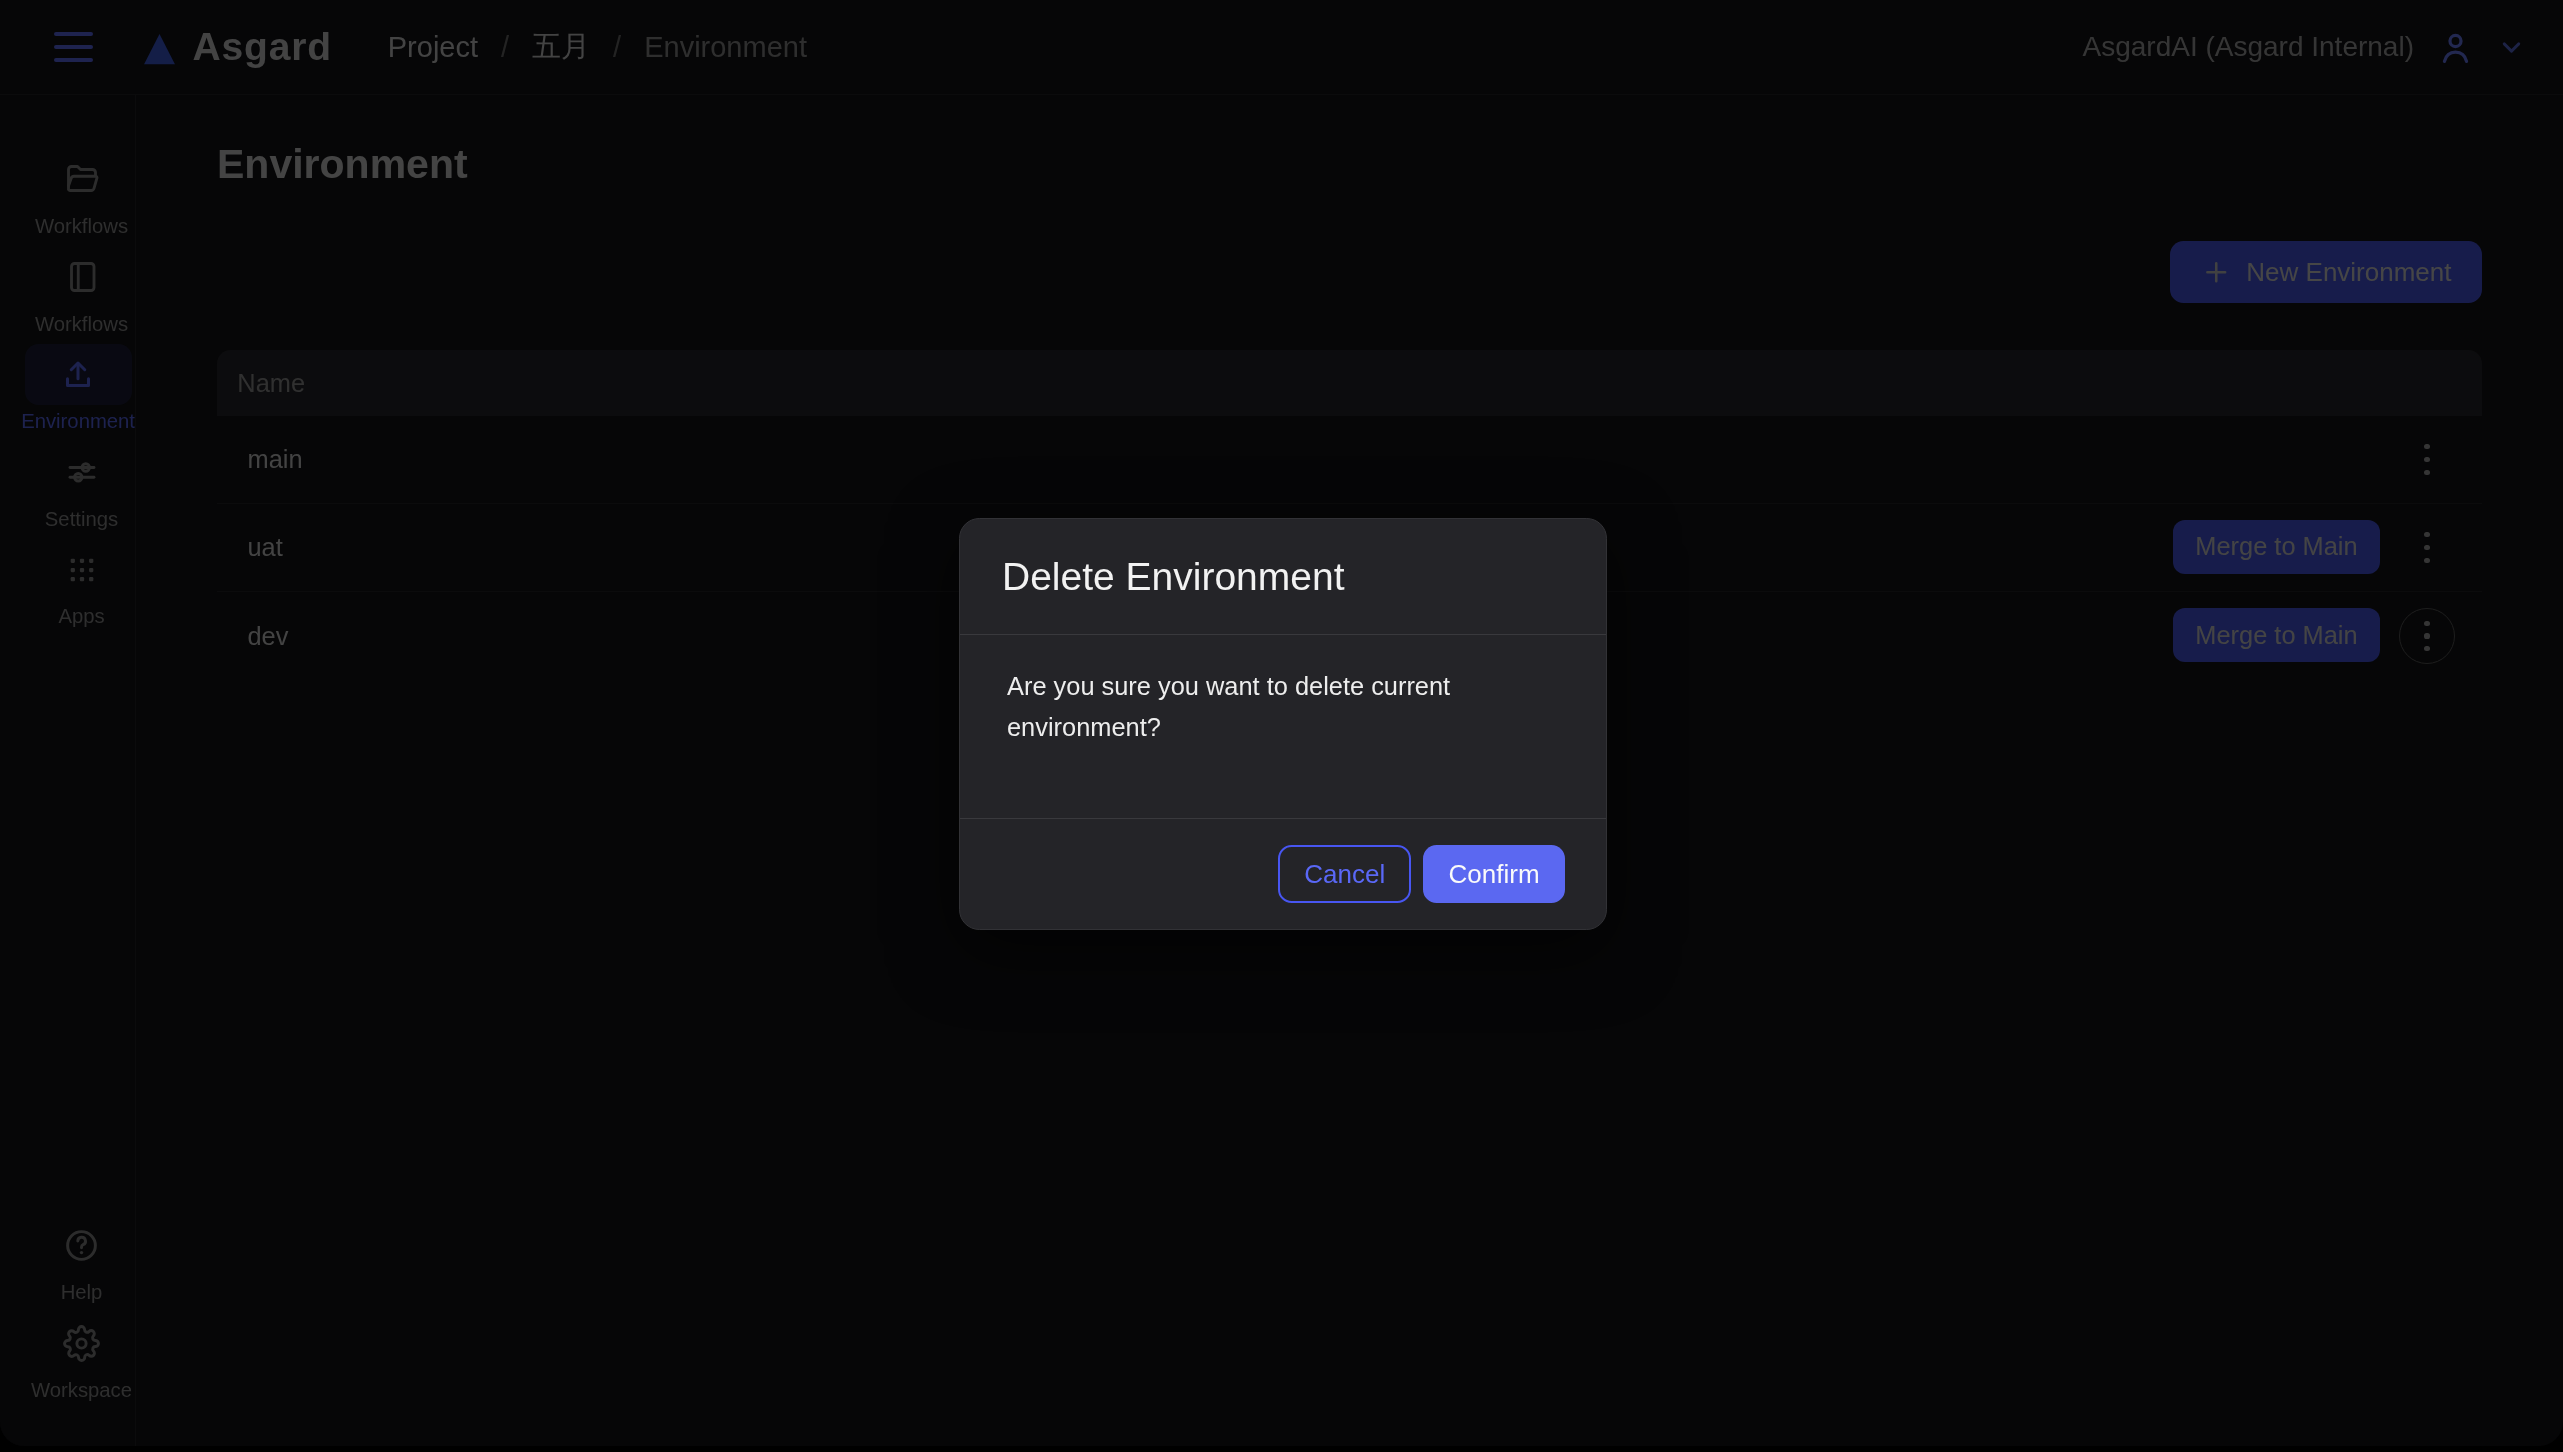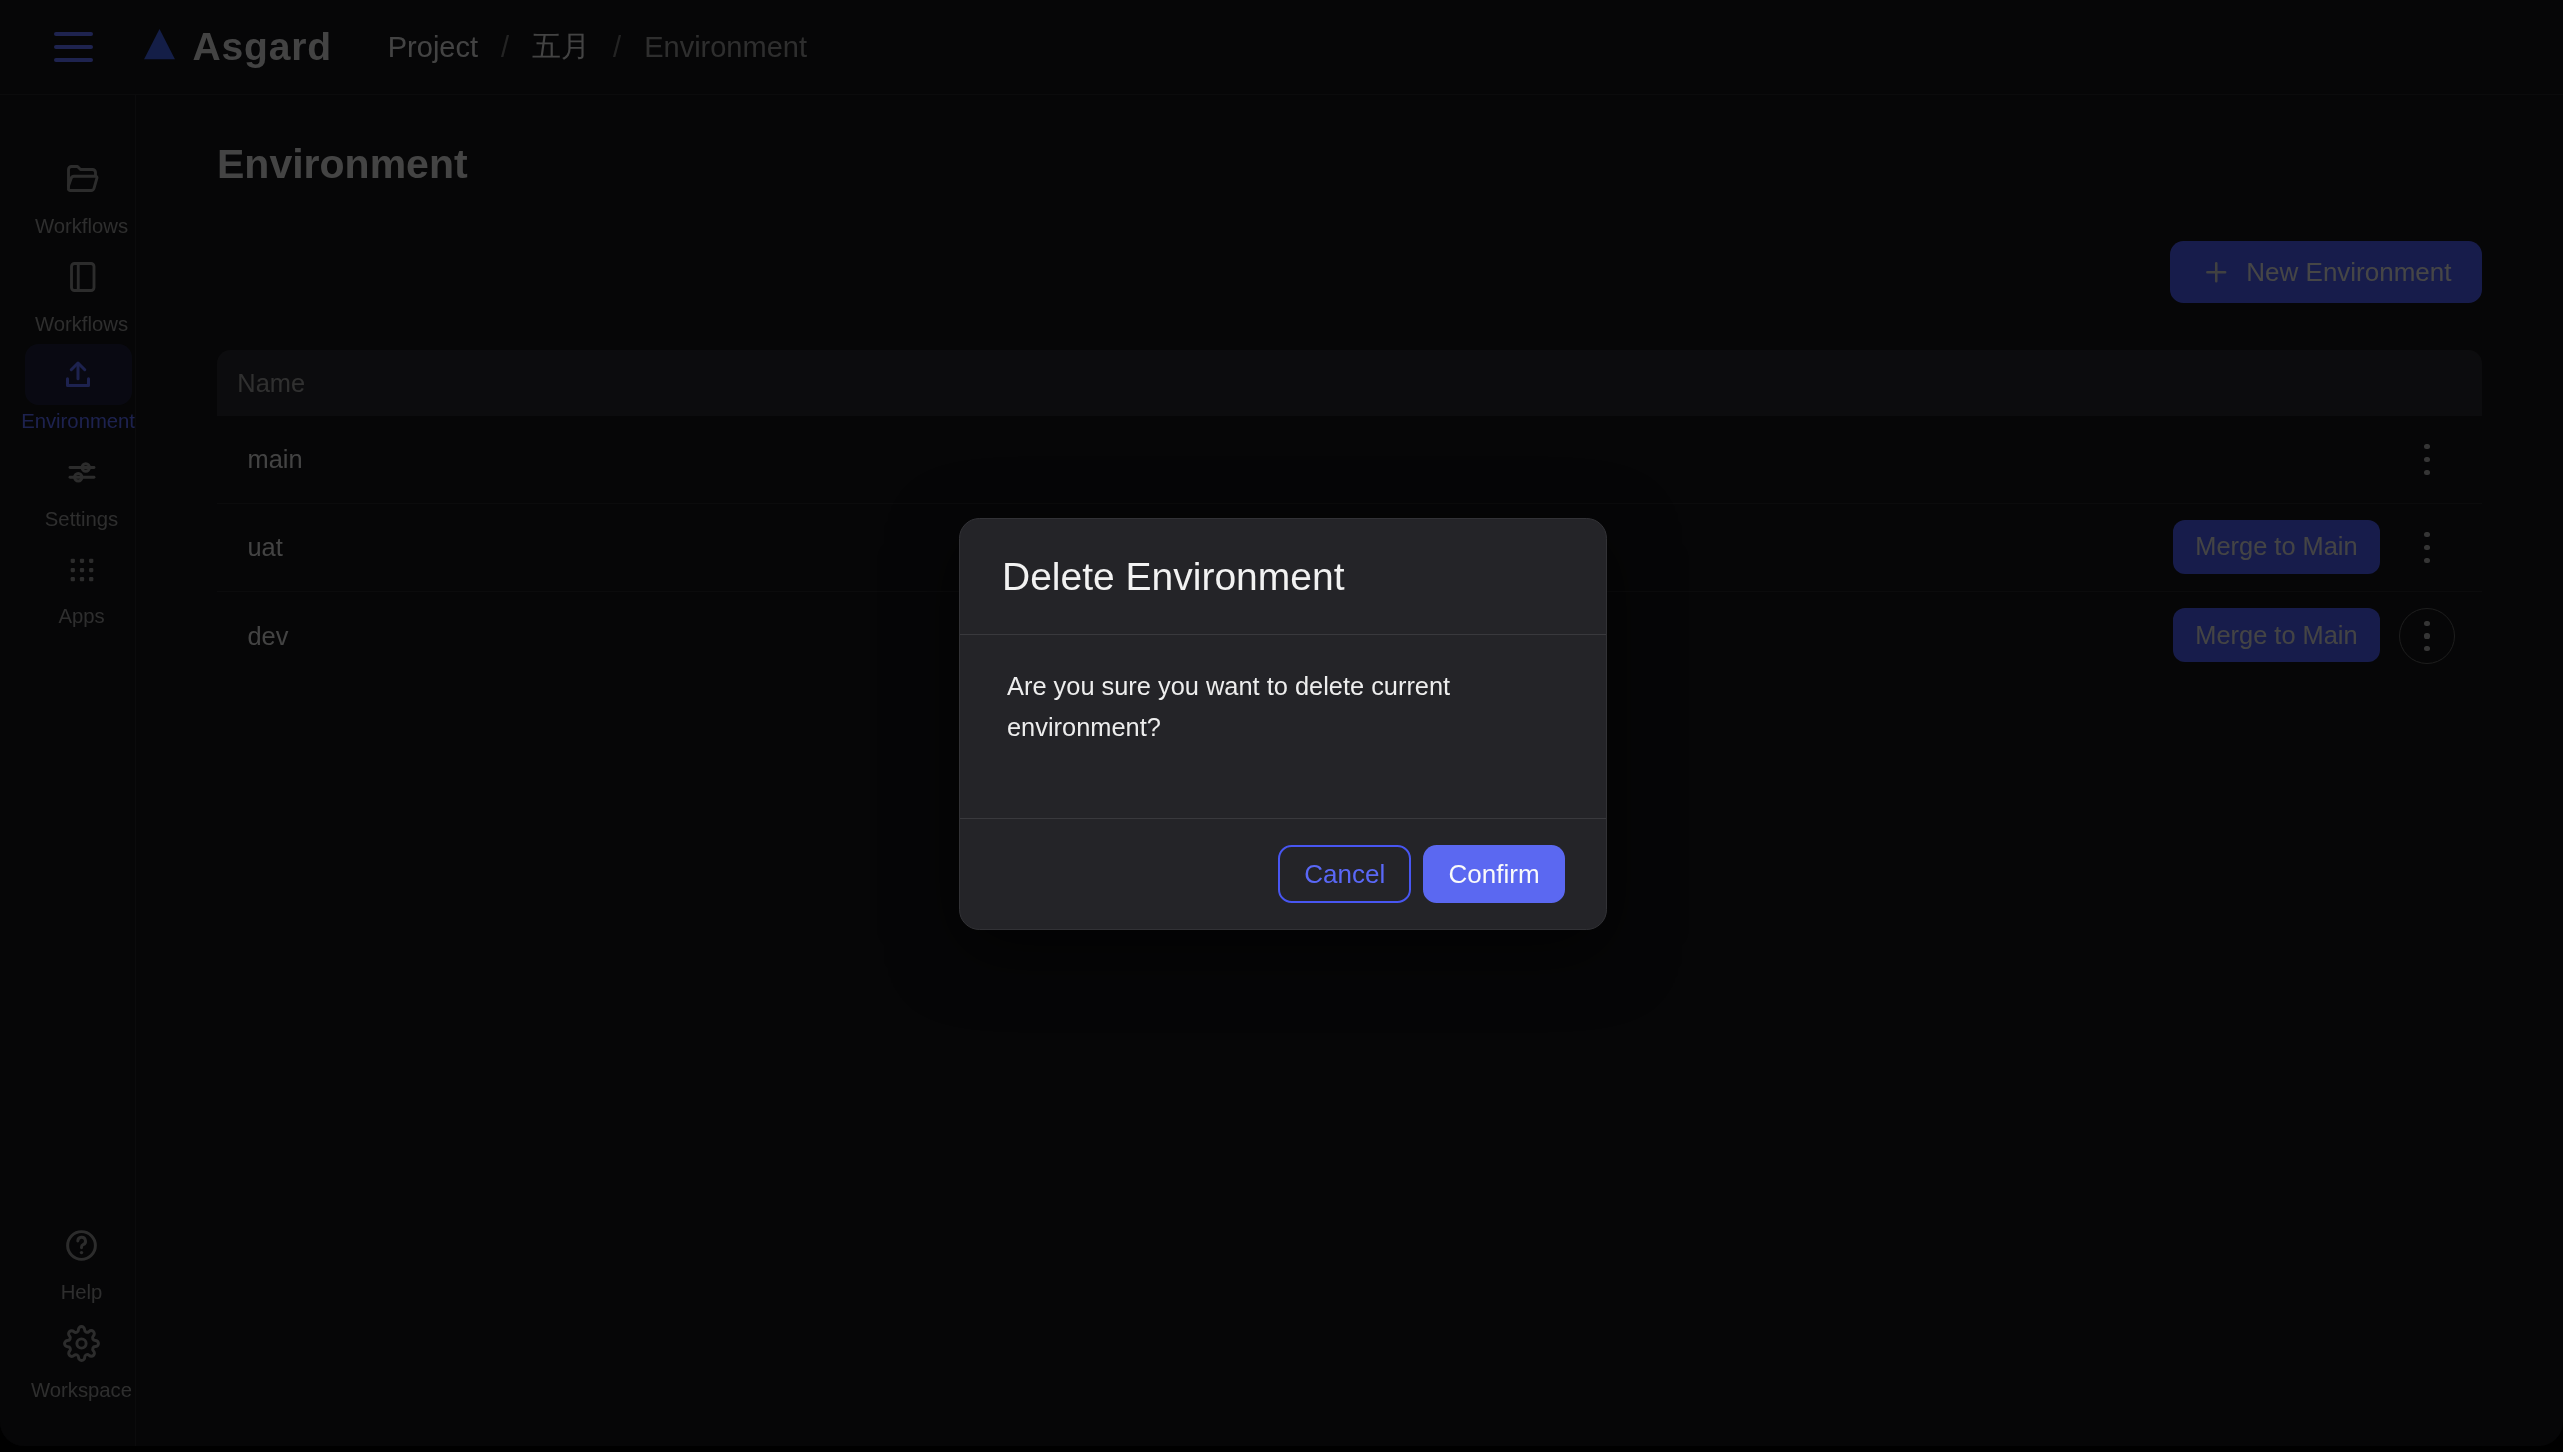--- a/index.html
+++ b/index.html
@@ -9,21 +9,21 @@
   .app { position: absolute; left: 0; top: 0; width: 2563px; height: 1446px;
     background: #131316; border-radius: 0 0 24px 24px; overflow: hidden; }
 
   
   .topbar { position: absolute; left: 0; top: 0; right: 0; height: 95px;
     display: flex; align-items: center; padding: 0 37px 0 54px;
     border-bottom: 1.7px solid #232327; background: #131316; }
   .hamburger { width: 39px; height: 30.5px; display: flex; flex-direction: column;
     justify-content: space-between; cursor: pointer; background: none; border: none; }
   .hamburger span { display: block; height: 4.2px; border-radius: 2.5px; background: #5f6ef5; }
-  .logo { display: flex; align-items: flex-start; margin-left: 47px; }
+  .logo { display: flex; align-items: flex-end; margin-left: 47px; }
   .logo svg { display: block; }
   .logo-text { margin-left: 13.6px; font-size: 39px; font-weight: 700; color: #cfcfcf; letter-spacing: 0.8px; }
   .breadcrumb { display: flex; align-items: center; margin-left: 56px; font-size: 29px; gap: 23px; }
   .crumb { color: #cfcfcf; }
   .crumb-sep { color: #6e6e6e; }
   .crumb-current { color: #8f8f8f; }
   .topbar-spacer { flex: 1; }
   .account { display: flex; align-items: center; gap: 22px; background: none; border: none; cursor: pointer; }
   .account-name { font-size: 28px; color: #a6a6a6; }
   .user-icon { color: #6b7cf7; display: flex; }
@@ -105,20 +105,34 @@
       <span class="logo-text">Asgard</span>
     </div>
     <nav class="breadcrumb">
       <span class="crumb">Project</span>
       <span class="crumb-sep">/</span>
       <span class="crumb">五月</span>
       <span class="crumb-sep">/</span>
       <span class="crumb-current">Environment</span>
     </nav>
     <div class="topbar-spacer"></div>
+    <button class="account">
+      <span class="account-name">AsgardAI (Asgard Internal)</span>
+      <span class="user-icon">
+        <svg width="39" height="39" viewBox="0 0 24 24" fill="none" stroke="currentColor" stroke-width="2" stroke-linecap="round">
+          <circle cx="12" cy="8" r="3.4"></circle>
+            <path d="M5.2 20.5c.9-3.7 3.6-5.7 6.8-5.7s5.9 2 6.8 5.7"></path>
+        </svg>
+      </span>
+      <span class="chev-icon">
+        <svg width="29" height="29" viewBox="0 0 24 24" fill="none" stroke="currentColor" stroke-width="2.4" stroke-linecap="round" stroke-linejoin="round">
+          <polyline points="6 9 12 15 18 9"></polyline>
+        </svg>
+      </span>
+    </button>
   </header>
 
   <aside class="sidebar">
     <button class="nav-item">
       <span class="nav-iconbox">
         <svg width="36" height="36" viewBox="0 0 24 24" fill="none" stroke="currentColor" stroke-width="1.9" stroke-linecap="round" stroke-linejoin="round">
           <path d="M3 16V5a2 2 0 0 1 2-2h4l2 2h8a2 2 0 0 1 2 2v2"></path>
           <path d="M3 16l1.8-5.2A2 2 0 0 1 6.7 9.5H21a1 1 0 0 1 .95 1.32L20 17.6a2 2 0 0 1-1.9 1.4H4a1 1 0 0 1-1-1.3z"></path>
         </svg>
       </span>

